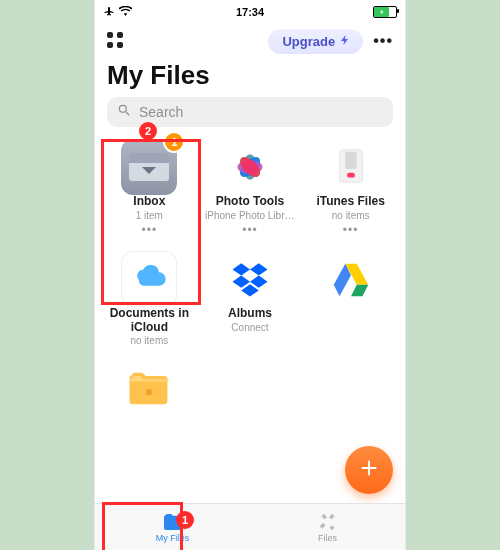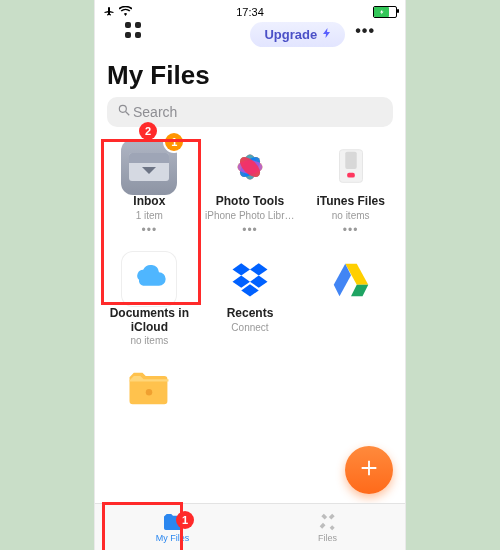--- a/index.html
+++ b/index.html
@@ -15,21 +15,21 @@
     width: 310px; height: 550px;
     background: #ffffff;
     box-shadow: 0 0 0 1px #e9e9e9;
     overflow: hidden;
   }
   
   .statusbar {
     height: 20px;
     padding: 2px 8px 0 8px;
     display: flex; align-items: center;
-    font-size: 11px; font-weight: 400;
+    font-size: 11px; font-weight: 700;
     color: #000;
   }
   .sb-left, .sb-right { flex:1; display:flex; align-items:center; gap:4px; }
   .sb-center { flex:0 0 auto; }
   .sb-right { justify-content:flex-end; }
   .battery {
     display:inline-flex; align-items:center;
     width: 22px; height: 10px;
     border: 1px solid #000; border-radius: 2px;
     position: relative;
@@ -39,21 +39,21 @@
     width:2px; height:4px; background:#000; border-radius:1px;
   }
   .battery-fill {
     height: 100%; width: 70%; background:#34c759;
     border-radius:1px;
     display:flex; align-items:center; justify-content:center;
   }
   .battery-fill svg { width:6px; height:6px; }
   
   .apph {
-    height: 38px; display:flex; align-items:flex-start; padding:0 30px;
+    height: 38px; display:flex; align-items:center; padding:0 12px;
   }
   .grid-icon {
     width: 18px; height: 18px; position:relative;
   }
   .grid-icon span {
     position:absolute; width:6px; height:6px; background:#222; border-radius:2px;
   }
   .grid-icon span:nth-child(1){left:0;top:0}
   .grid-icon span:nth-child(2){left:10px;top:0}
   .grid-icon span:nth-child(3){left:0;top:10px}
@@ -67,21 +67,21 @@
   }
   .kebab { margin-left:10px; font-size:16px; font-weight:800; letter-spacing:1px; color:#222; }
   .title {
     padding: 0 12px 6px 12px;
     font-size: 26px; font-weight: 800; color:#111;
   }
   .search {
     margin: 0 12px 8px 12px;
     background: #efefef; border-radius: 10px;
     height: 30px; display:flex; align-items:center; padding:0 10px;
-    color:#8e8e93; 
+    color:#8e8e93; gap:6px;
   }
   .search input {
     border:none; outline:none; background:transparent; flex:1;
     font-size: 14px; color:#333;
   }
   .search input::placeholder { color:#8e8e93; }
   
   .grid {
     padding: 4px 4px 0 4px;
     display:grid; grid-template-columns: repeat(3, 1fr);
@@ -286,21 +286,21 @@
         <svg width="42" height="42" viewBox="0 0 48 48">
           <g fill="#0061ff">
             <polygon points="14,6 24,13 14,20 4,13"></polygon>
             <polygon points="34,6 44,13 34,20 24,13"></polygon>
             <polygon points="14,20 24,27 14,34 4,27"></polygon>
             <polygon points="34,20 44,27 34,34 24,27"></polygon>
             <polygon points="24,30 34,37 24,44 14,37"></polygon>
           </g>
         </svg>
       </div>
-      <div class="name">Recents</div>
+      <div class="name">Albums</div>
       <div class="sub">Connect</div>
     </div>
 
     <div class="tile cutoff">
       <div class="icon ic-gdrive">
         <svg width="46" height="46" viewBox="0 0 48 48">
           <polygon points="18,8 30,8 42,30 30,30" fill="#ffcf00"></polygon>
           <polygon points="30,30 42,30 36,42 24,42" fill="#1fa463"></polygon>
           <polygon points="18,8 6,30 12,42 24,20" fill="#4285f4"></polygon>
         </svg>

